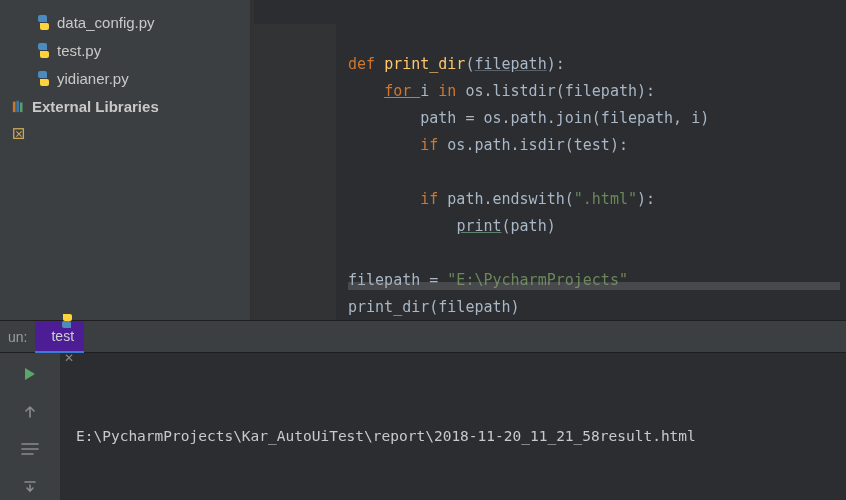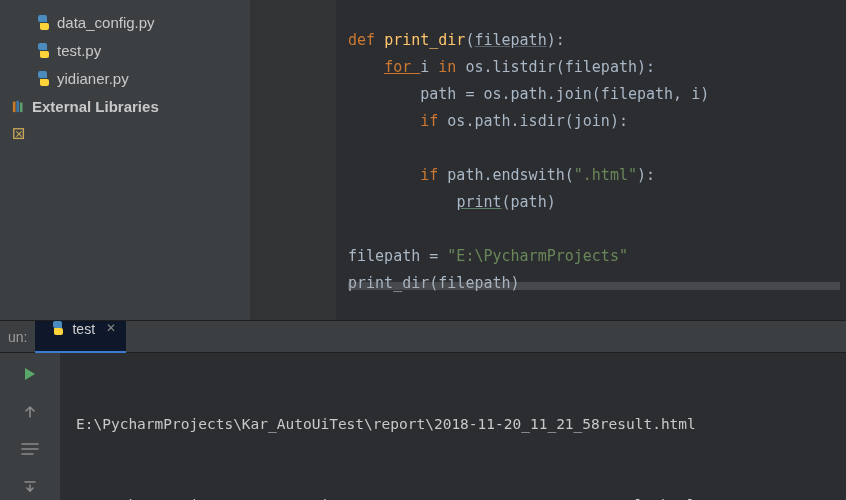--- a/index.html
+++ b/index.html
@@ -50,20 +50,21 @@
   }
   .lib-icon svg, .scratch-icon svg { width: 100%; height: 100%; }
   .editor-border {
     width: 4px; background: #323232;
   }
   .editor {
     flex: 1;
     background: #2b2d30;
     position: relative;
     overflow: hidden;
+    margin-top: 24px;
   }
   .gutter-container {
     position: absolute; left: 0; top: 0;
     width: 82px; height: 100%;
     background: #313335;
   }
   .code-area {
     font-family: "Consolas", monospace;
     font-size: 15px;
     line-height: 27px;
@@ -114,26 +115,27 @@
     background: #3c3f41;
     border-top: 1px solid #1e1e1e;
     display: flex; align-items: center;
     padding-left: 8px;
   }
   .run-label {
     color: #9c9c9c; font-size: 14px;
     padding: 0 8px 0 0;
   }
   .run-tab {
-    display: flex; align-items: flex-start;
+    display: flex; align-items: flex-end;
     height: 32px;
     padding: 0 10px 0 16px;
-    background: #0f172a;
+    background: #4c1d95;
     gap: 7px;
     border-bottom: 2px solid #3b7bd1;
+    flex-direction: column;
   }
   .run-tab .py-icon { width: 14px; height: 14px; }
   .run-tab-label { color: #d0d0d0; font-size: 14px; }
   .close-x {
     color: #8a8a8a; font-size: 12px; margin-left: 4px;
   }
 
   .run-body {
     display: flex;
     height: 148px;
@@ -159,21 +161,21 @@
     border-top: 6px solid transparent;
     border-bottom: 6px solid transparent;
   }
   .output {
     flex: 1;
     font-family: "Consolas", monospace;
     font-size: 14.5px;
     line-height: 27px;
     color: #c9c9c9;
     padding-left: 16px;
-    padding-top: 4px;
+    padding-top: 16px;
     white-space: pre;
     overflow: hidden;
   }
 </style>
 </head>
 <body>
 
 <div class="top">
   <div class="sidebar">
     <div class="tree-item">
@@ -234,21 +236,21 @@
 
       <div class="code-line">
         <div class="lnum">124</div>
         <div class="fold"></div>
         <div class="code">        <span>path = os.path.join(filepath, i)</span></div>
       </div>
 
       <div class="code-line">
         <div class="lnum">125</div>
         <div class="fold">⊖</div>
-        <div class="code">        <span class="kw">if </span><span>os.path.isdir(join):</span></div>
+        <div class="code">        <span class="kw">if </span><span>os.path.isdir(test):</span></div>
       </div>
 
       <div class="code-line">
         <div class="lnum">126</div>
         <div class="fold"></div>
       </div>
 
       <div class="code-line">
         <div class="lnum">127</div>
         <div class="fold">⊖</div>

